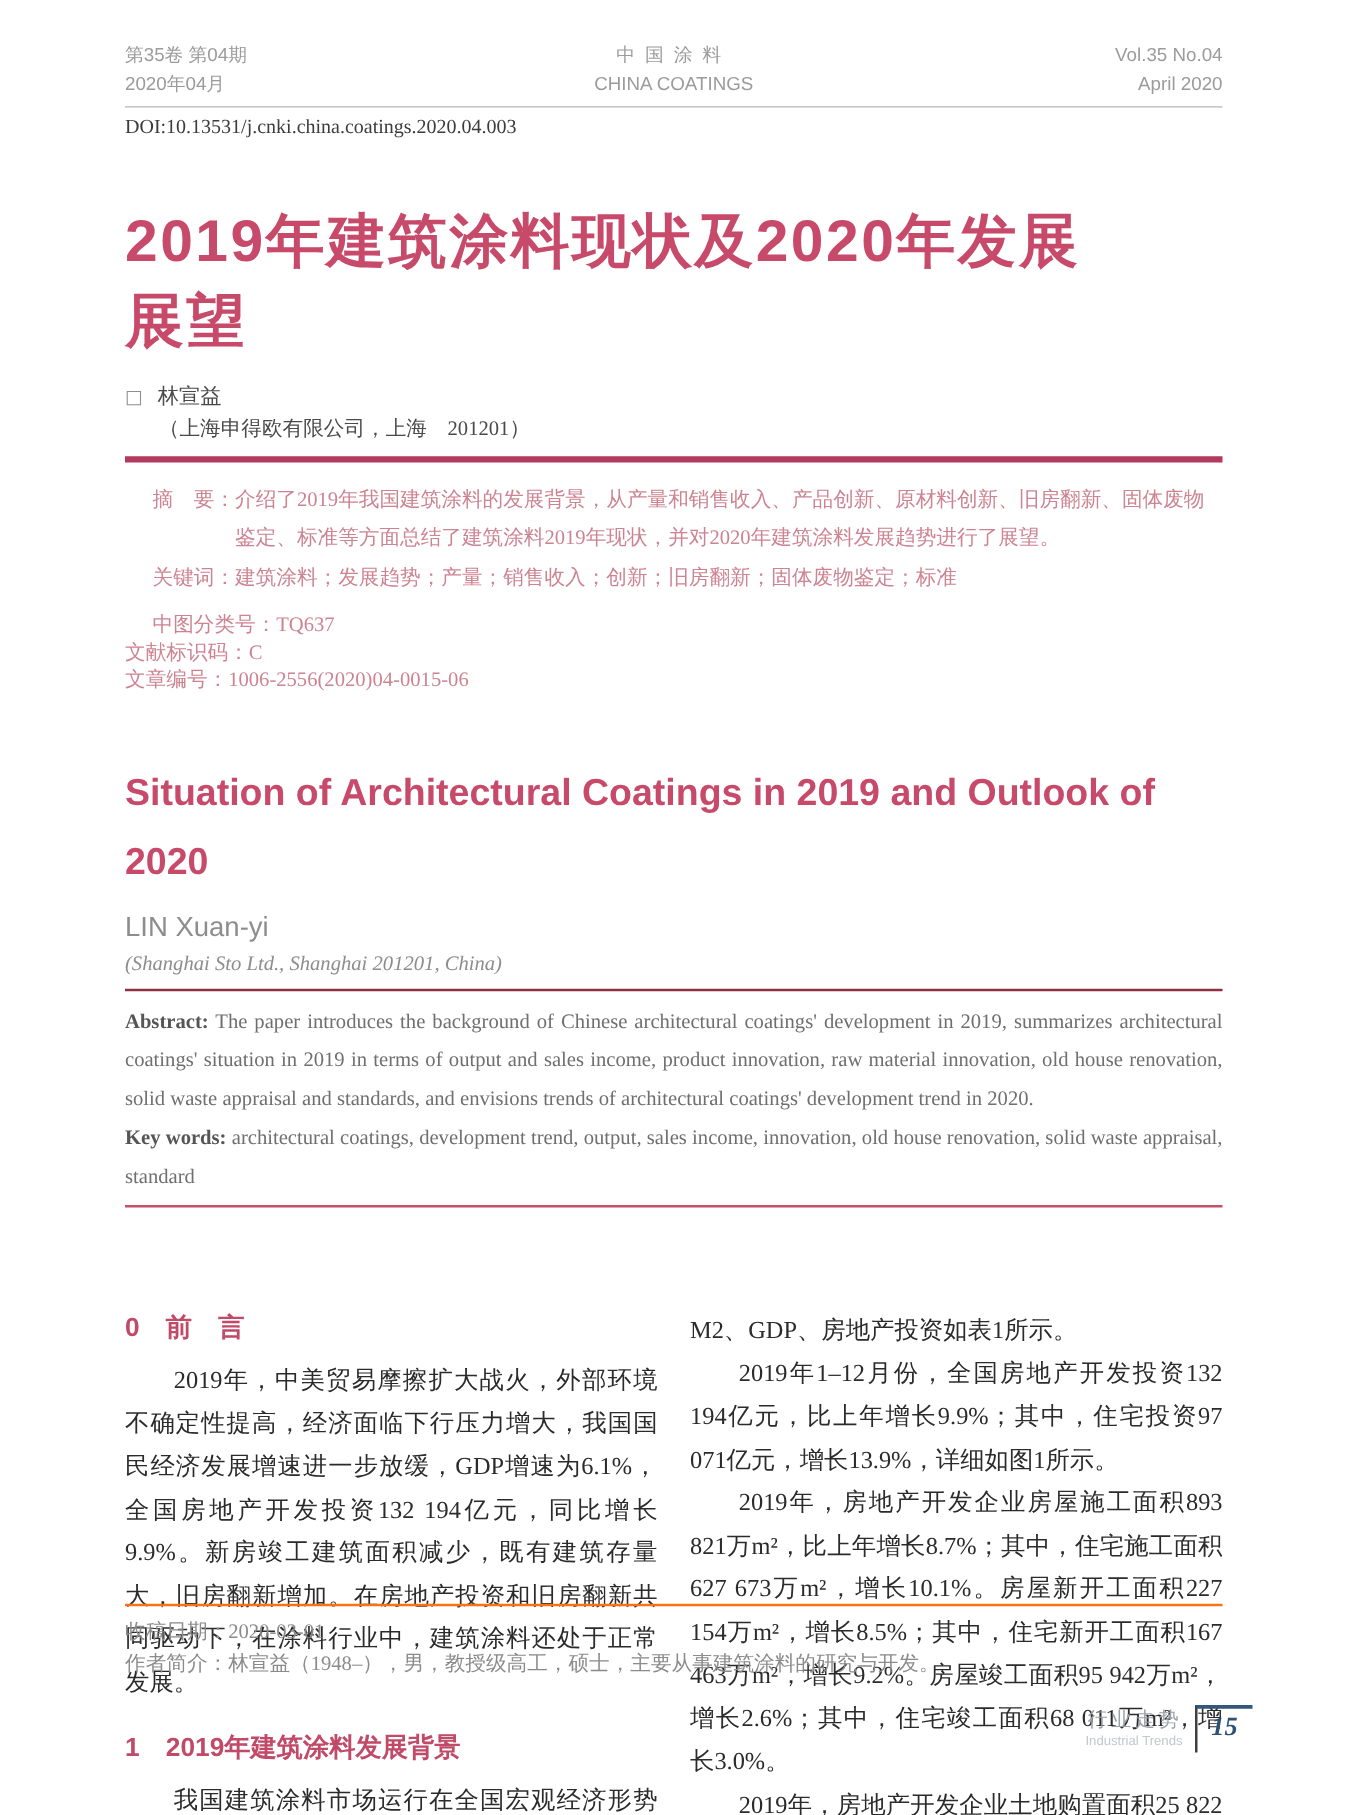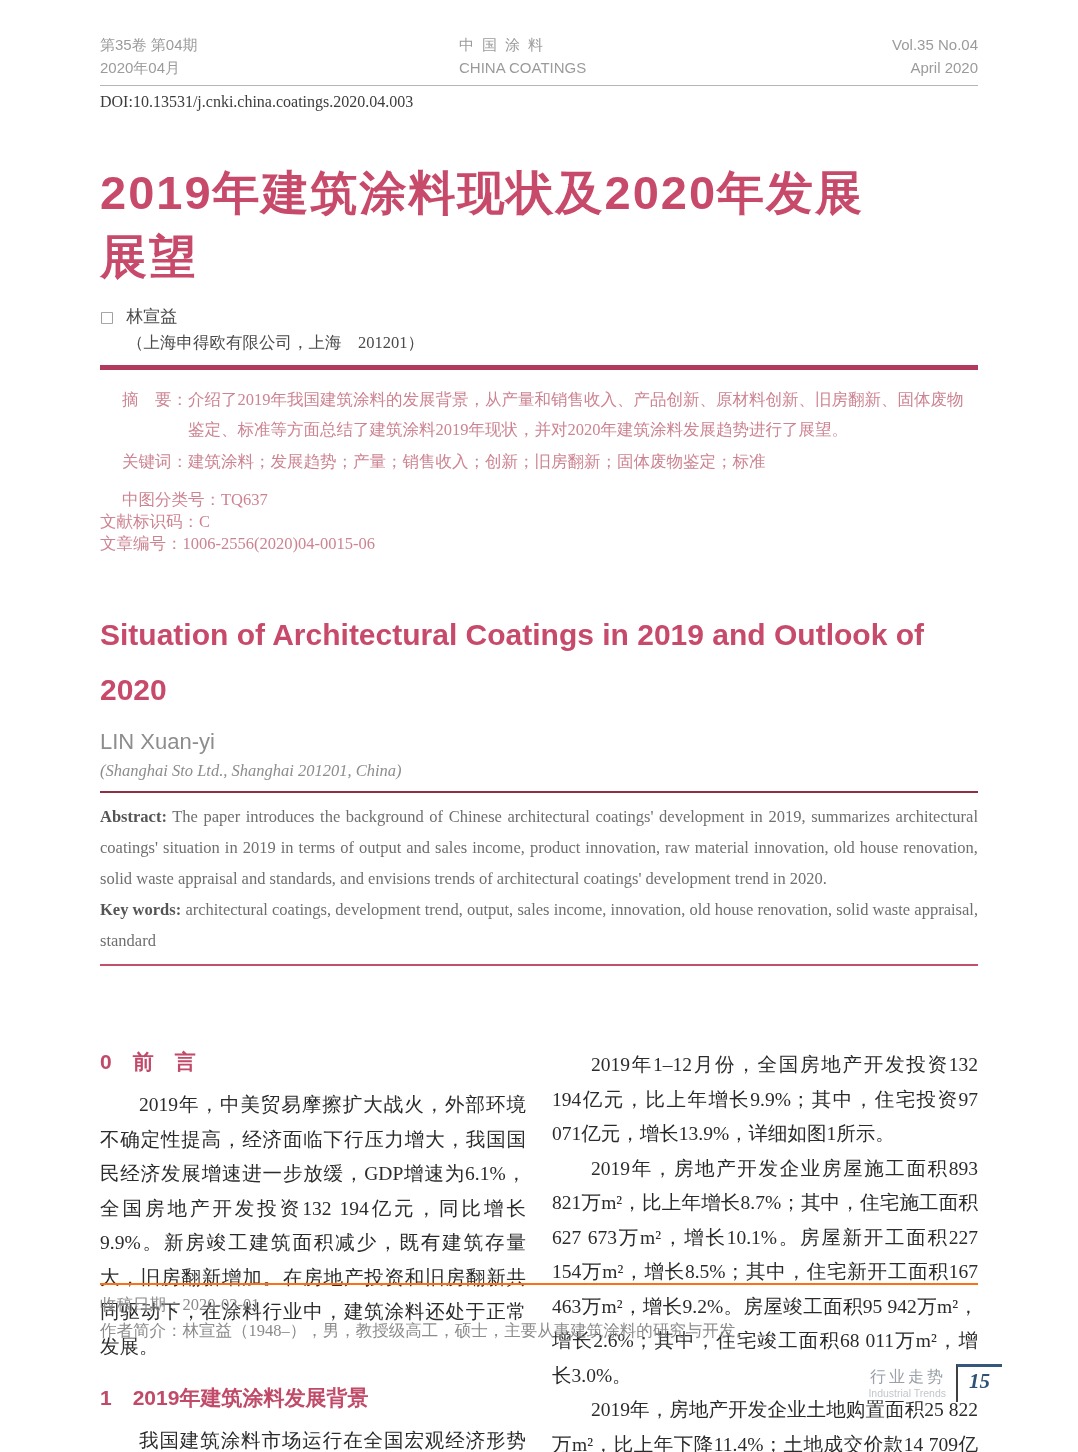--- a/index.html
+++ b/index.html
@@ -16,21 +16,21 @@
   
   .jheader{
     padding-top:34px;
     display:flex;justify-content:space-between;align-items:flex-end;
     font-family:"Liberation Sans","DejaVu Sans",sans-serif;
     font-size:15px;line-height:1.5;color:#9b9b9b;
     border-bottom:1px solid #b5b5b5;
     padding-bottom:6px;
   }
   .jheader .col{min-width:160px;}
-  .jheader .col.center{}
+  .jheader .col.center{text-align:center;}
   .jheader .col.right{text-align:right;}
   .jname-cn{letter-spacing:8px;}
   .doi-line{margin-top:7px;font-size:16px;color:#3c3c3c;}
 
   
   .title-cn{
     margin-top:50px;
     font-family:"Liberation Sans","DejaVu Sans",sans-serif;
     font-weight:900;
     font-size:47px;line-height:64px;
@@ -177,20 +177,21 @@
     <div class="rule-red"></div>
 
     <div class="body-cols">
       <div class="bcol">
         <h2 class="sec-heading">0　前　言</h2>
         <p class="bpara">2019年，中美贸易摩擦扩大战火，外部环境不确定性提高，经济面临下行压力增大，我国国民经济发展增速进一步放缓，GDP增速为6.1%，全国房地产开发投资132 194亿元，同比增长9.9%。新房竣工建筑面积减少，既有建筑存量大，旧房翻新增加。在房地产投资和旧房翻新共同驱动下，在涂料行业中，建筑涂料还处于正常发展。</p>
         <h2 class="sec-heading second">1　2019年建筑涂料发展背景</h2>
         <p class="bpara">我国建筑涂料市场运行在全国宏观经济形势下，宏观下行，建筑涂料行业同样承压。建筑涂料与GDP、广义货币M2和房地产投资等紧密相关。2012–2019年</p>
       </div>
       <div class="bcol">
+        <p class="bpara cont">M2、GDP、房地产投资如表1所示。</p>
         <p class="bpara">2019年1–12月份，全国房地产开发投资132 194亿元，比上年增长9.9%；其中，住宅投资97 071亿元，增长13.9%，详细如图1所示。</p>
         <p class="bpara">2019年，房地产开发企业房屋施工面积893 821万m²，比上年增长8.7%；其中，住宅施工面积627 673万m²，增长10.1%。房屋新开工面积227 154万m²，增长8.5%；其中，住宅新开工面积167 463万m²，增长9.2%。房屋竣工面积95 942万m²，增长2.6%；其中，住宅竣工面积68 011万m²，增长3.0%。</p>
         <p class="bpara">2019年，房地产开发企业土地购置面积25 822万m²，比上年下降11.4%；土地成交价款14 709亿元，下降8.7%。</p>
       </div>
     </div>
   </div>
 
   <div class="footnote">
     <div>收稿日期：2020-03-01</div>
     <div>作者简介：林宣益（1948–），男，教授级高工，硕士，主要从事建筑涂料的研究与开发。</div>

